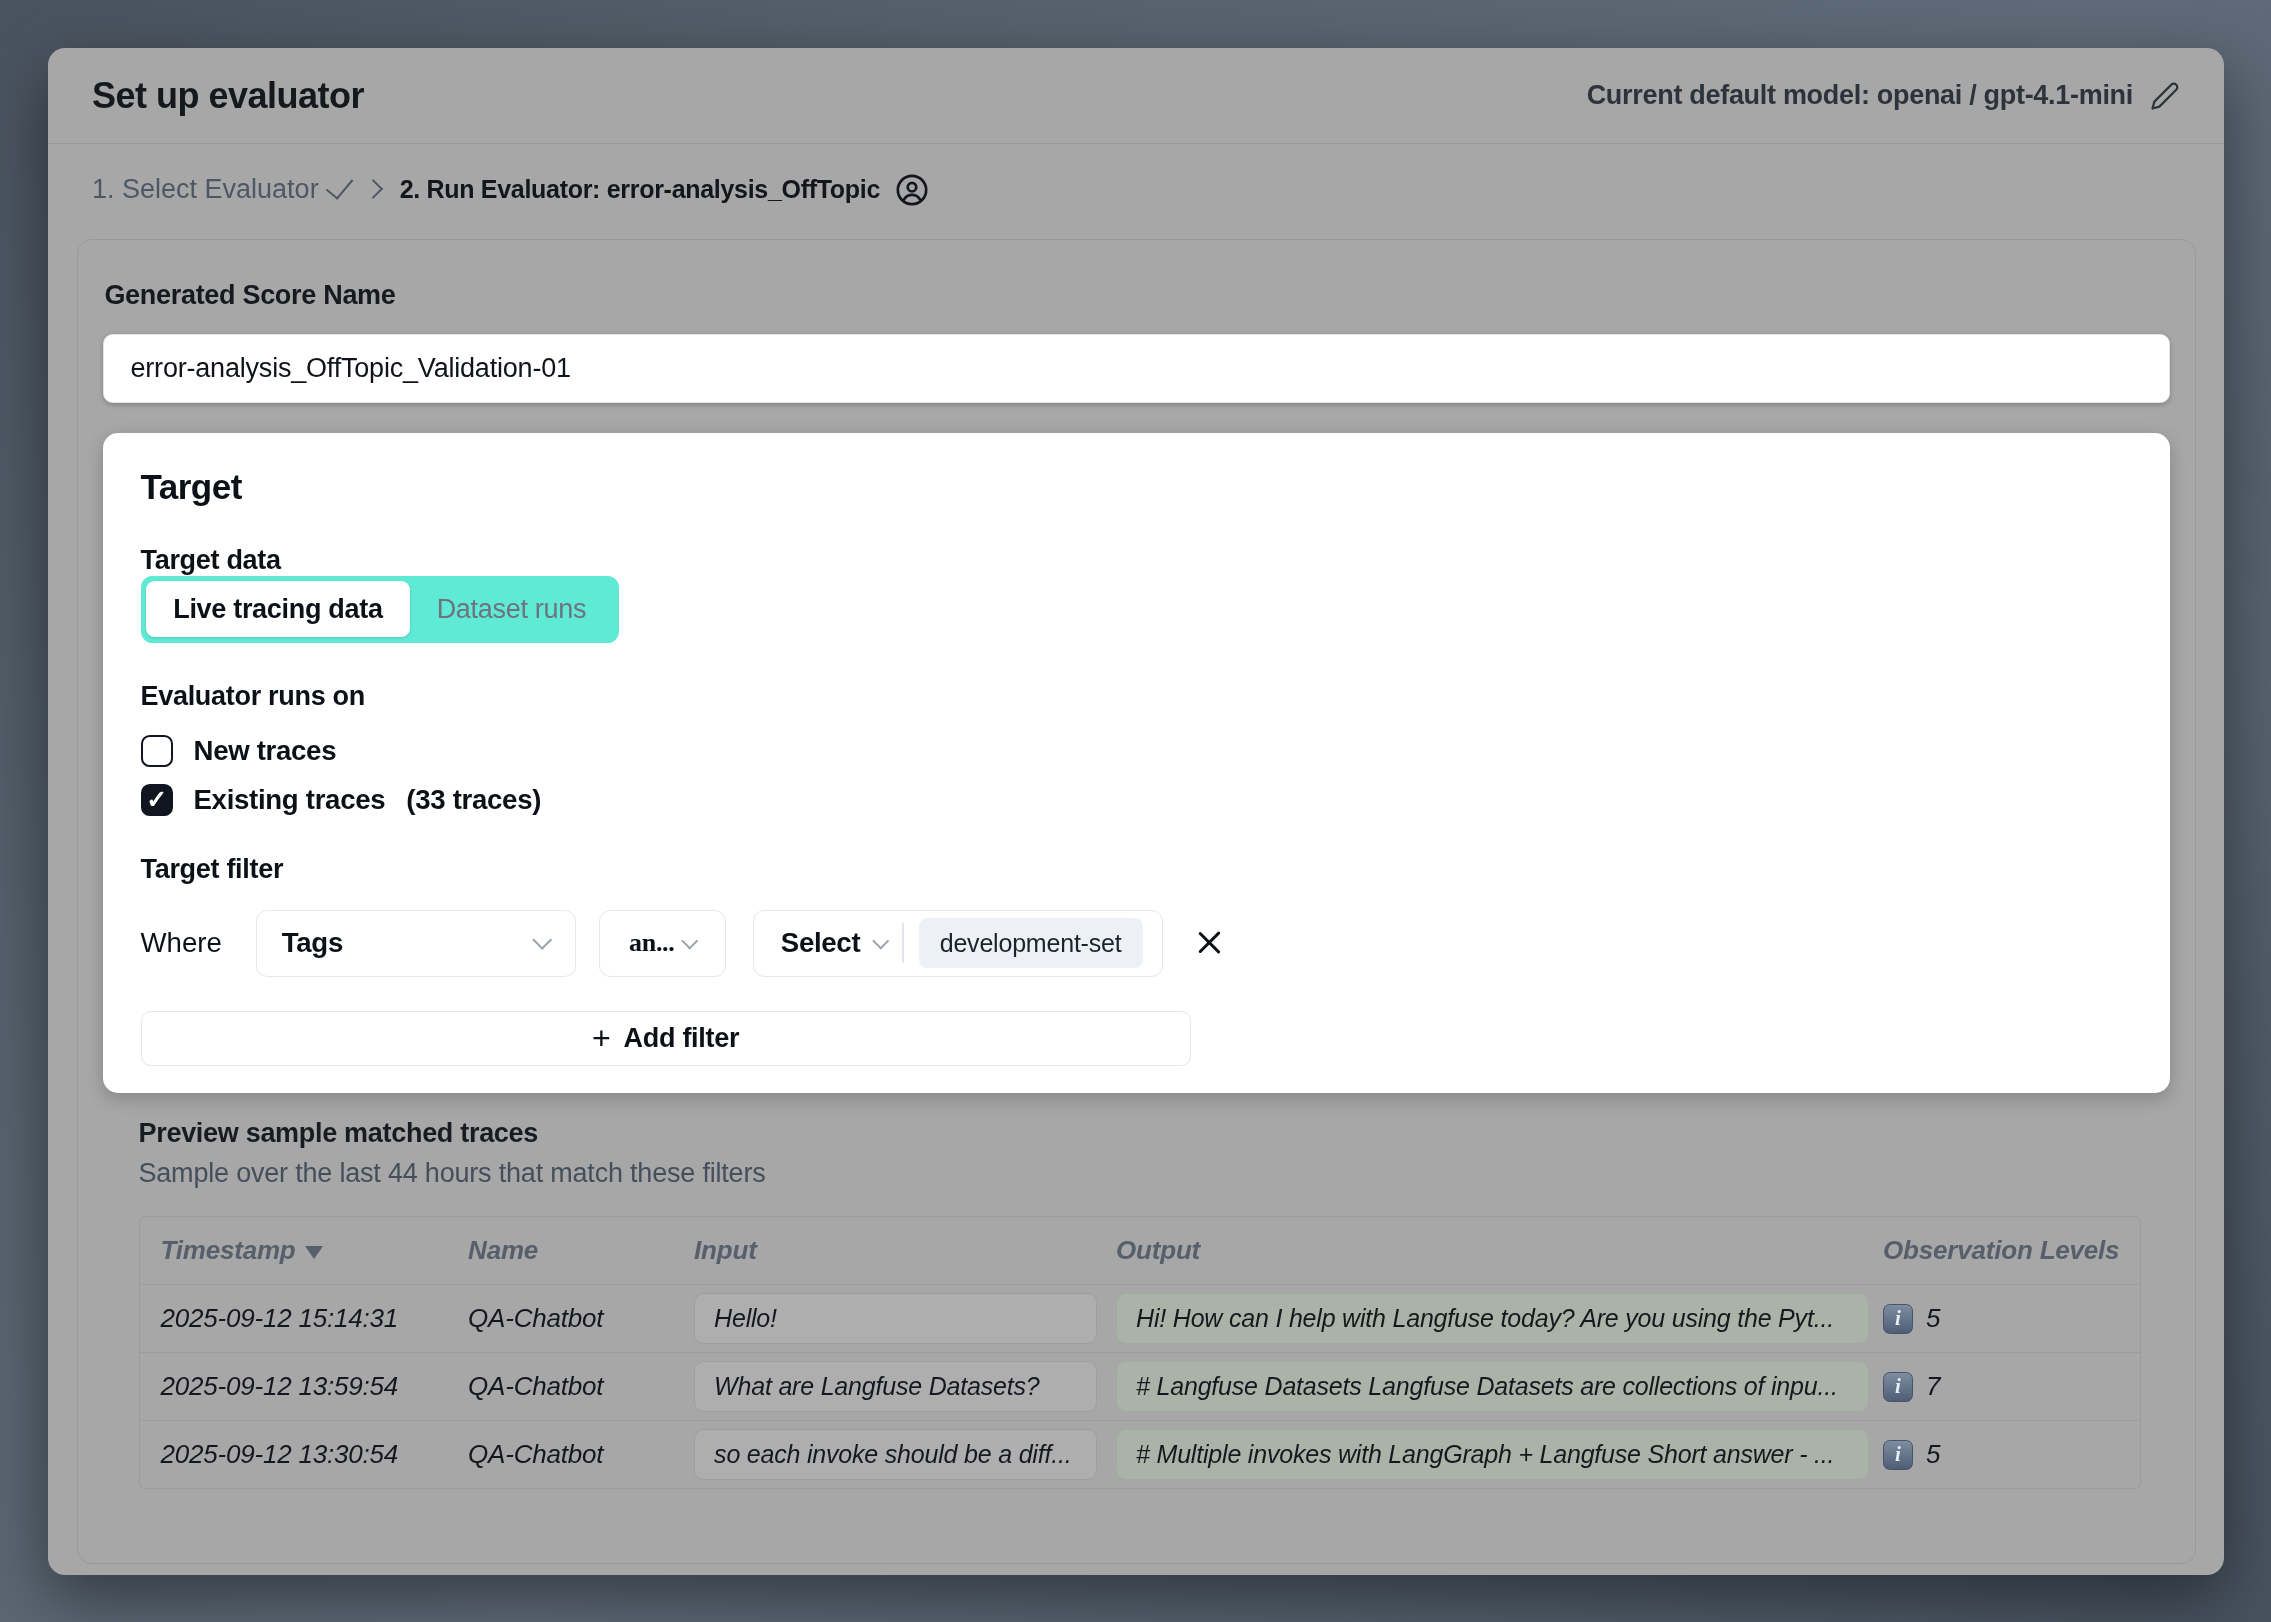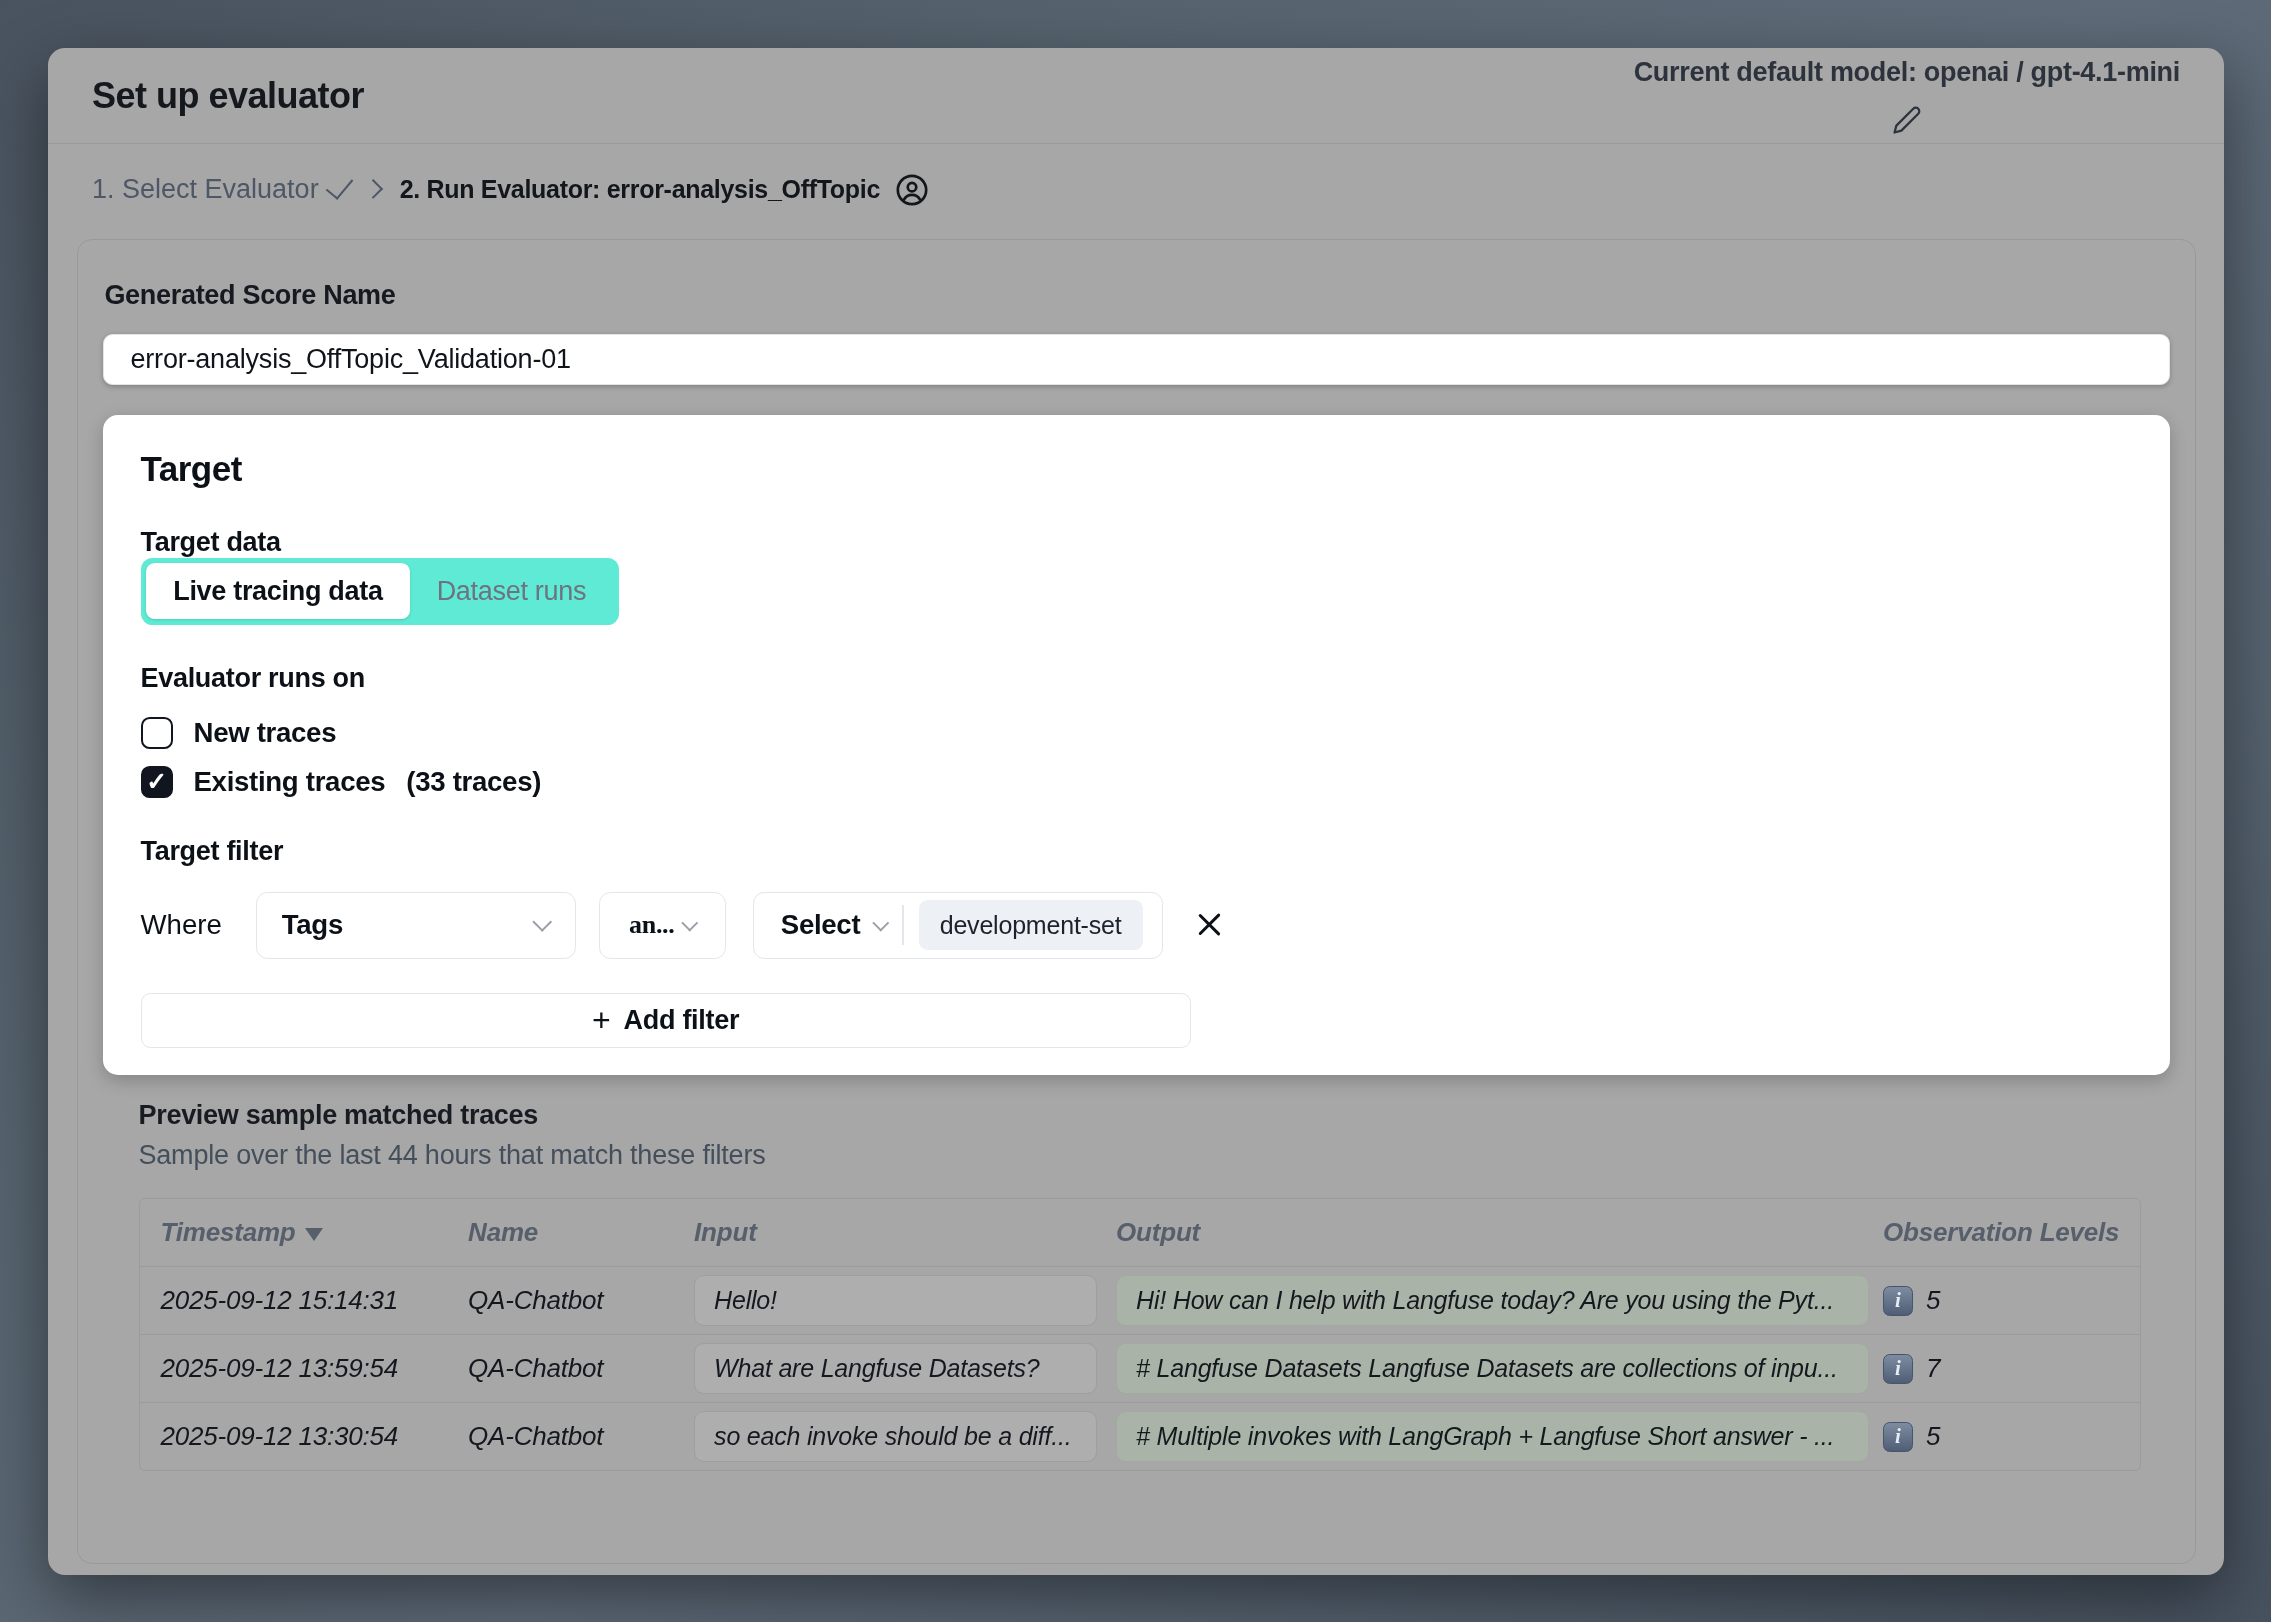--- a/index.html
+++ b/index.html
@@ -14,37 +14,37 @@
   .modal{
     position:absolute;left:48px;top:48px;width:2176px;height:1527px;
     background:#a7a7a7;border-radius:17px;box-shadow:0 23px 67px rgba(0,0,0,.45);
     display:flex;flex-direction:column;overflow:hidden;
   }
   .hdr{
     height:95px;flex:0 0 auto;display:flex;align-items:center;justify-content:space-between;
     padding:0 44px;border-bottom:1.9px solid #9a9a9a;
   }
   .hdr-title{font-size:36px;font-weight:700;color:#15181d;letter-spacing:-0.5px;}
-  .hdr-right{display:flex;align-items:center;gap:17px;flex-direction:column;}
+  .hdr-right{display:flex;align-items:center;gap:17px;}
   .hdr-model{font-size:27px;font-weight:600;color:#2d333d;letter-spacing:-0.3px;}
   .icon-btn{background:none;border:none;padding:0;cursor:pointer;display:flex;align-items:center;}
   
   .crumbs{flex:0 0 auto;display:flex;align-items:center;gap:19px;padding:28.5px 44px 32px;}
   .crumb1{font-size:27px;color:#4d5765;display:flex;align-items:center;gap:13.3px;}
   .crumb1 .check{width:13.3px;height:23px;border-right:2.9px solid #4d5765;border-bottom:2.9px solid #4d5765;transform:rotate(40deg);margin-top:-7.6px;}
   .crumb-sep{width:12.4px;height:12.4px;border-right:2.9px solid #4d5765;border-top:2.9px solid #4d5765;transform:rotate(45deg);}
   .crumb2{font-size:25px;font-weight:700;color:#13161b;letter-spacing:-0.3px;display:flex;align-items:center;gap:15px;}
   
   .outer{
     flex:1;margin:0 28.5px 11.4px;border:1.9px solid #999;border-radius:15px;
     padding:27px 25px 0;position:relative;overflow:hidden;
   }
   .field-label{font-size:27px;font-weight:600;color:#16191f;letter-spacing:-0.3px;margin:13.3px 0 0 1.9px;}
   .score-input{
-    display:block;width:100%;box-sizing:border-box;margin-top:23px;height:51px;
+    display:block;width:100%;box-sizing:border-box;margin-top:23px;height:69px;
     background:#fff;border:1px solid #e2e5e9;border-radius:9.5px;
     padding:0 27px;font-size:27px;color:#10141a;font-family:inherit;letter-spacing:-0.2px;
     box-shadow:0 1.9px 5.7px rgba(0,0,0,.22);outline:none;
   }
   
   .card{
     margin-top:30px;background:#fff;border-radius:15px;box-shadow:0 5.7px 17px rgba(0,0,0,.20);
     padding:34px 38px 27px;
   }
   .card h2{margin:0;font-size:35px;font-weight:700;color:#0c1118;letter-spacing:-0.5px;}

